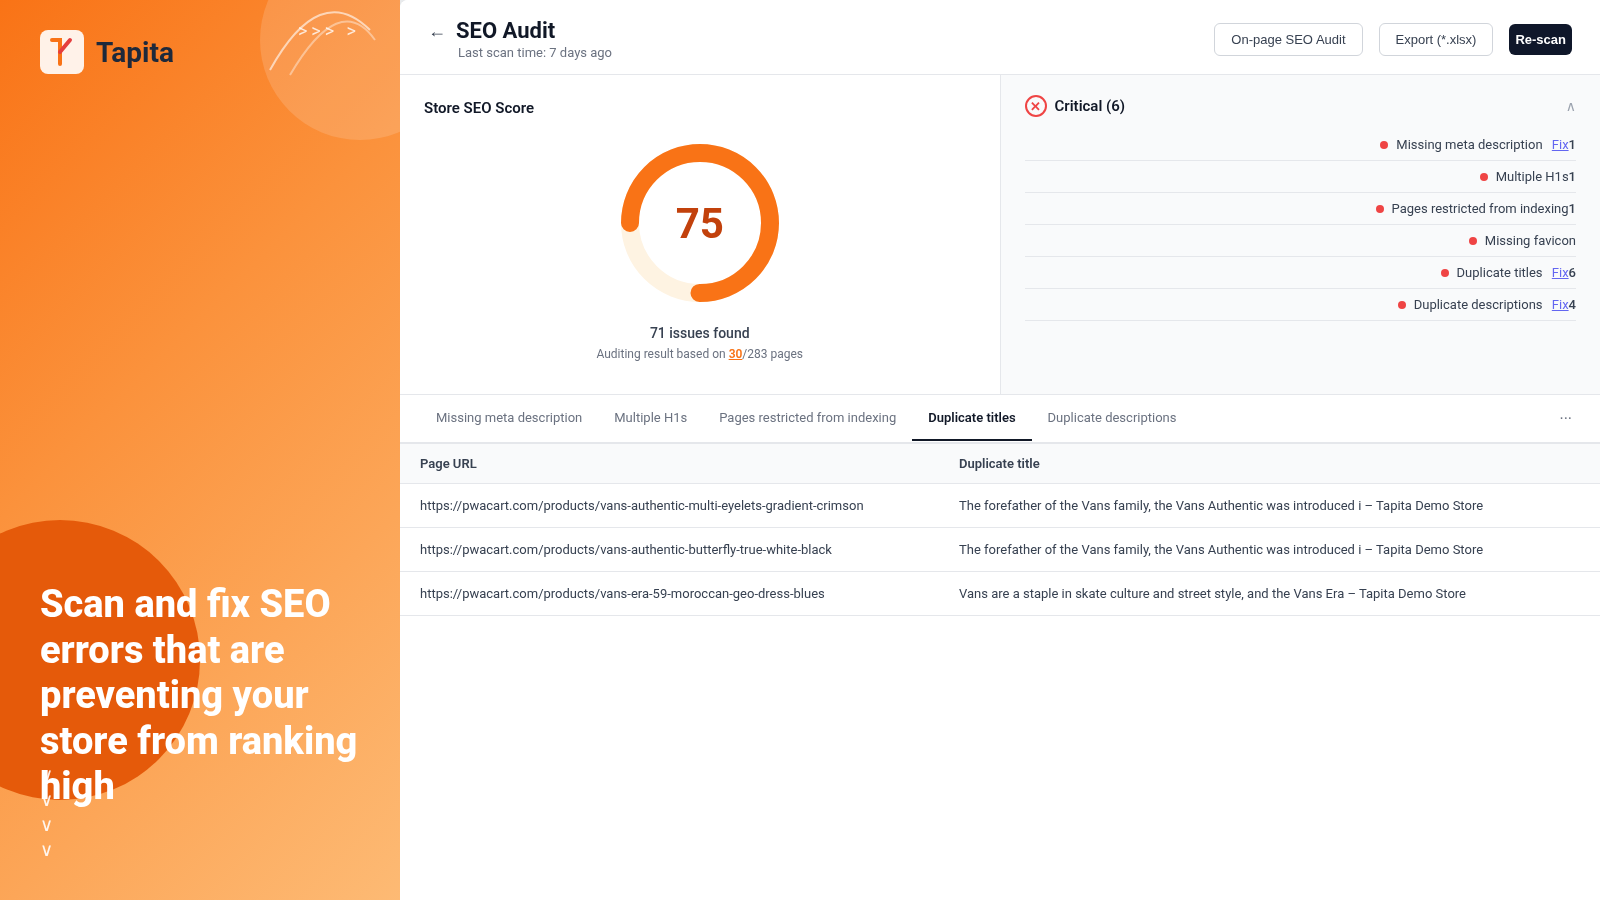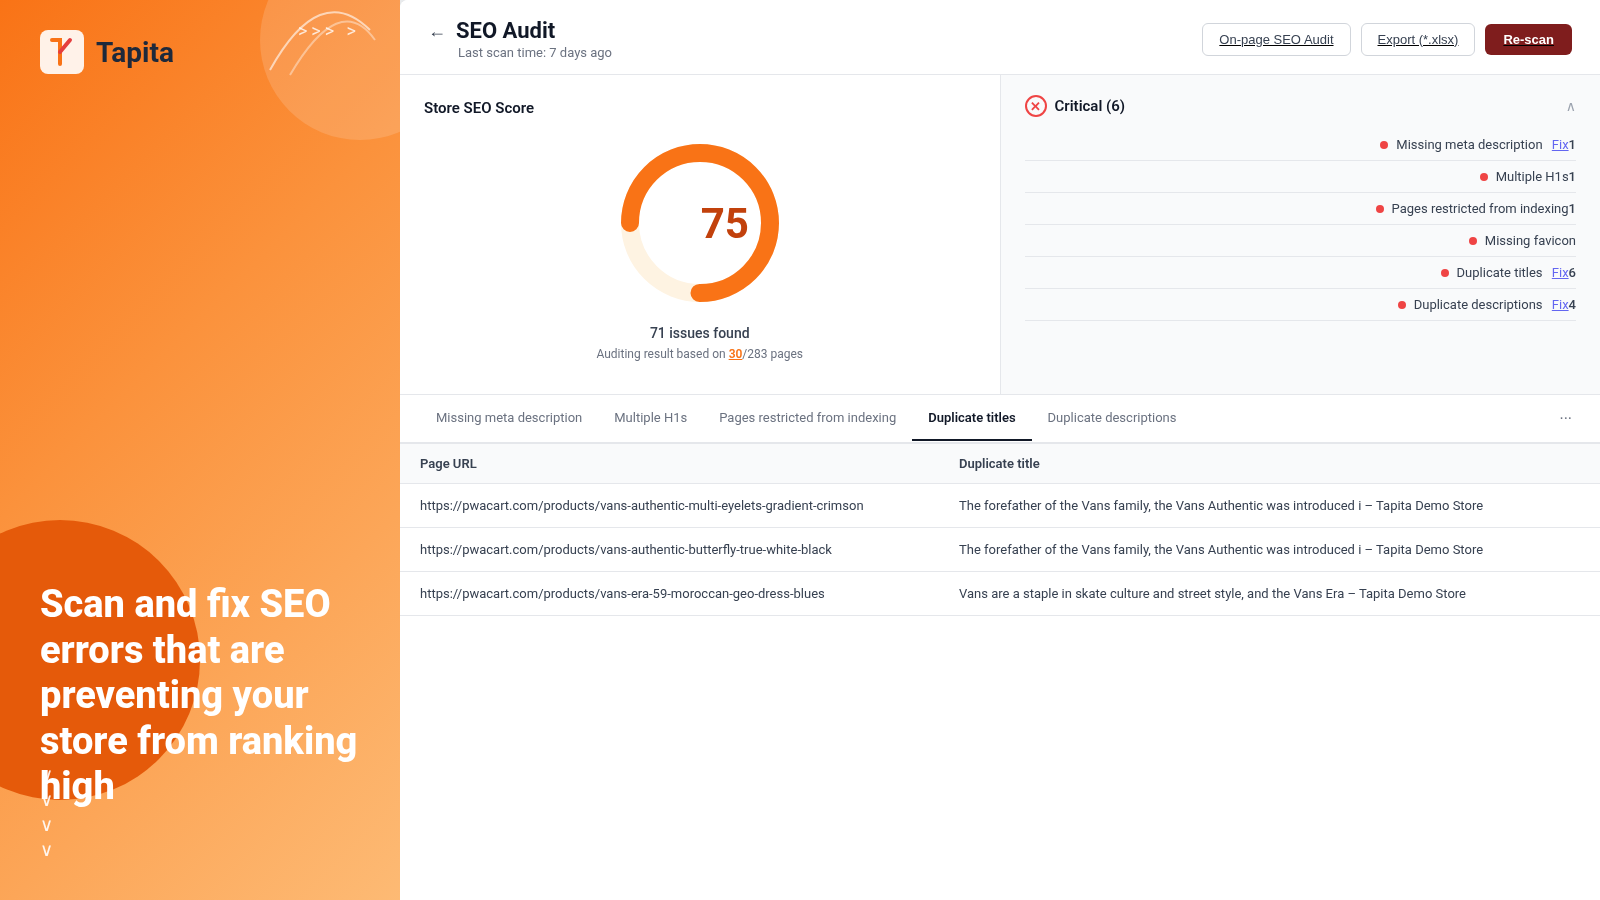--- a/index.html
+++ b/index.html
@@ -151,37 +151,36 @@
       color: #111827;
     }
     .last-scan {
       font-size: 13px;
       color: #6b7280;
       margin-left: 30px;
       margin-top: 2px;
     }
     .header-actions {
       display: flex;
-      gap: 10px;
-      align-items: center;
-      text-decoration: underline;
+      gap: 16px;
+      align-items: center;
     }
     .btn-outline {
       padding: 8px 16px;
       border: 1px solid #d1d5db;
       background: white;
       border-radius: 6px;
       font-size: 13px;
       color: #374151;
       cursor: pointer;
       font-weight: 500;
     }
     .btn-primary {
-      padding: 8px 18px;
-      background: #7f1d1d;
+      padding: 8px 6px;
+      background: #0f172a;
       color: white;
       border: none;
       border-radius: 6px;
       font-size: 13px;
       font-weight: 600;
       cursor: pointer;
     }
 
     
     .main-content {
@@ -229,21 +228,20 @@
     }
     .donut-container svg {
       transform: rotate(-90deg);
     }
     .donut-center {
       position: absolute;
       top: 50%;
       left: 50%;
       transform: translate(-50%, -50%);
       text-align: right;
-      margin-left: 25px;
     }
     .donut-score {
       font-size: 42px;
       font-weight: 700;
       color: #c2410c;
     }
     .issues-found {
       font-size: 14px;
       color: #374151;
       text-align: center;

